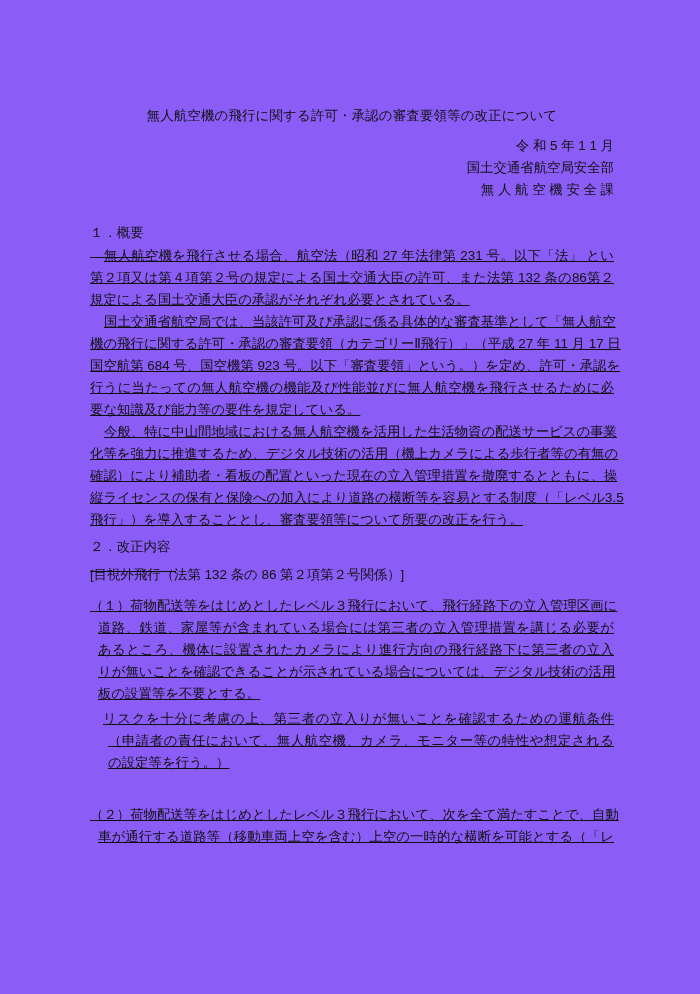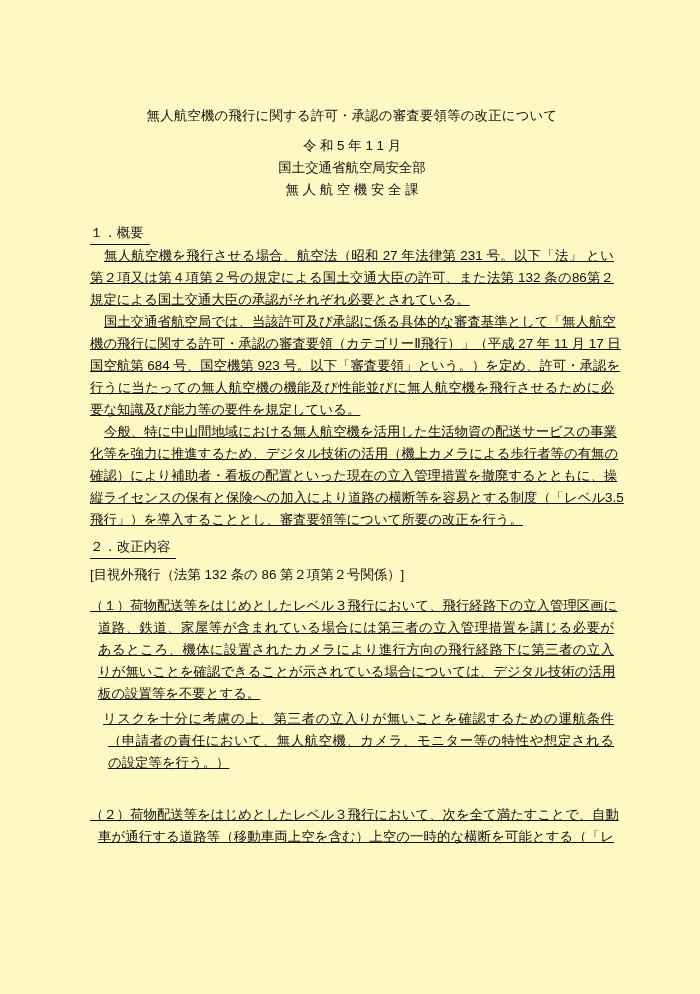--- a/index.html
+++ b/index.html
@@ -1,45 +1,45 @@
 <!DOCTYPE html>
 <html><head>
 <meta charset="utf-8">
 <style>
   html, body { margin: 0; padding: 0; background: #ffffff; }
   .page {
     position: relative;
     width: 700px;
     height: 994px;
-    background: #fef9c3;
+    background: #8b5cf6;
     color: #111111;
     font-family: "Liberation Sans", "DejaVu Sans", sans-serif;
     font-size: 13.4px;
     line-height: 22px;
     overflow: hidden;
   }
   .content {
     width: 524px;
     margin-left: 90px;
     padding-top: 105px;
   }
   .title {
     text-align: center;
     letter-spacing: 0.2px;
   }
   .header-right {
     margin-top: 8px;
-    text-align: center;
+    text-align: right;
   }
   .heading1 { margin-top: 21px; margin-bottom: 1px; }
   .heading2 { margin-top: 5px; }
   .uline {
     border-bottom: 1px solid currentColor;
     padding-right: 6px;
-    padding-bottom: 4px;
+    padding-bottom: 17px;
   }
   .scope { margin-top: 6px; }
   .ln {
     text-align: justify;
     text-align-last: justify;
     white-space: nowrap;
     text-decoration: underline;
   }
   .para .ln:first-child { text-indent: 14px; }
   .para .ln:last-child,

